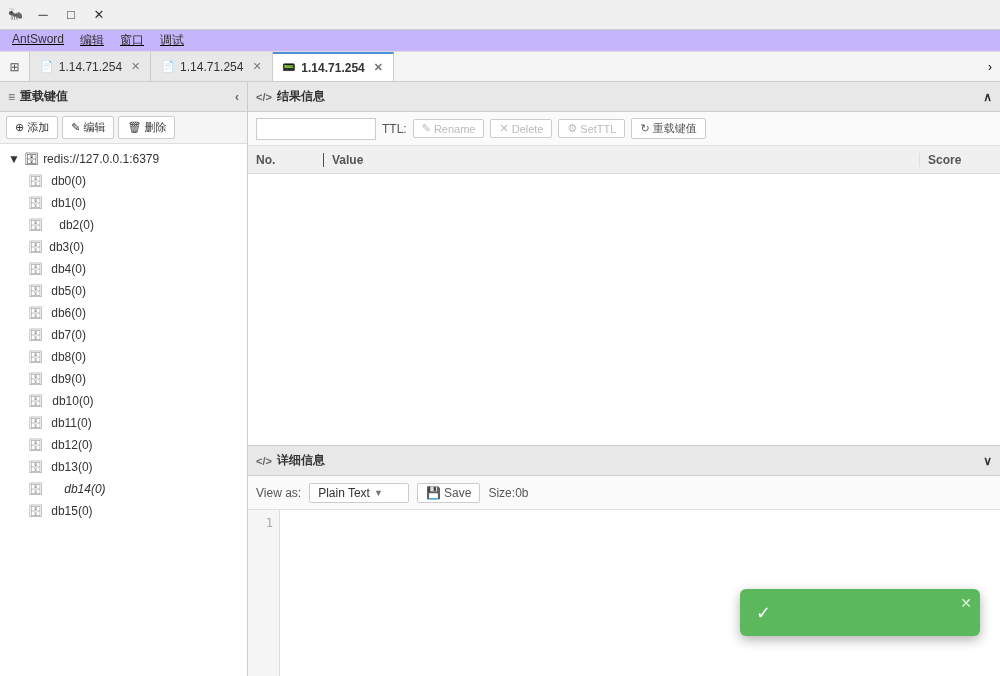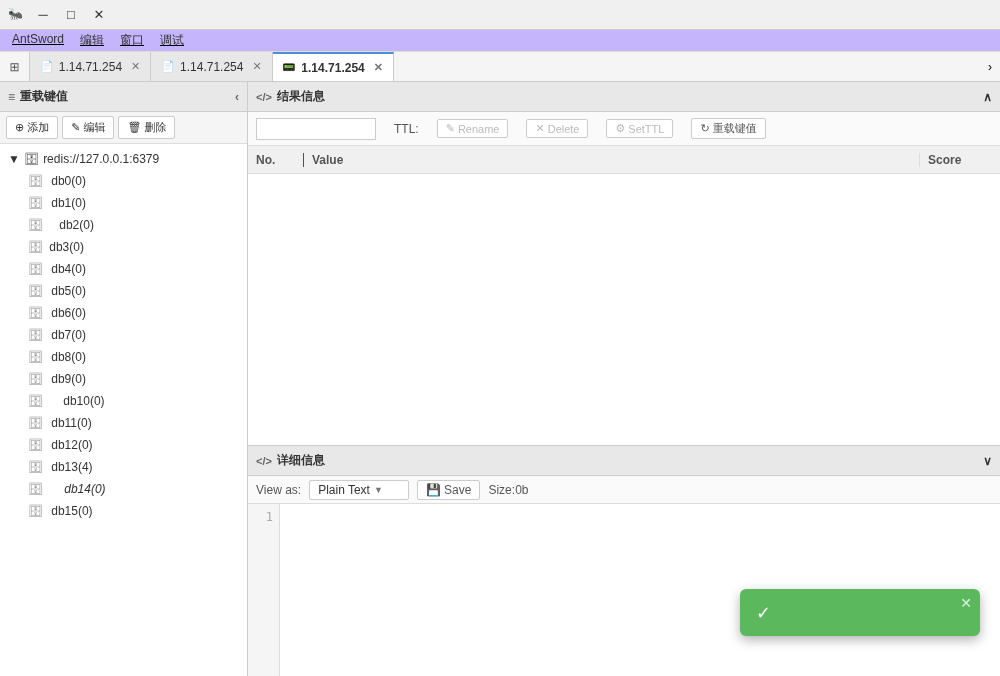--- a/index.html
+++ b/index.html
@@ -177,21 +177,21 @@
       font-weight: bold;
       gap: 5px;
     }
     .result-header .collapse-btn { margin-left: auto; cursor: pointer; }
 
     .result-toolbar {
       height: 34px;
       display: flex;
       align-items: center;
       padding: 0 8px;
-      gap: 18px;
+      gap: 6px;
       border-bottom: 1px solid #ddd;
       background: #fafafa;
     }
     .key-input {
       width: 120px;
       height: 22px;
       border: 1px solid #ccc;
       padding: 0 4px;
       font-size: 12px;
     }
@@ -213,21 +213,21 @@
     .result-table-header {
       display: flex;
       align-items: center;
       height: 28px;
       background: #f0f0f0;
       border-bottom: 1px solid #ddd;
       font-size: 12px;
       color: #555;
       font-weight: bold;
     }
-    .col-no { width: 56px; padding: 0 8px; border-right: 1px solid #0369a1; }
+    .col-no { width: 76px; padding: 0 8px; border-right: 1px solid #0369a1; }
     .col-value { flex: 1; padding: 0 8px; border-right: 1px solid #ddd; }
     .col-score { width: 80px; padding: 0 8px; }
 
     .result-content { flex: 1; background: white; }
 
     
     .detail-section {
       height: 230px;
       display: flex;
       flex-direction: column;
@@ -240,21 +240,21 @@
       padding: 0 8px;
       border-bottom: 1px solid #ccc;
       font-size: 12px;
       color: #333;
       font-weight: bold;
       gap: 5px;
     }
     .detail-header .collapse-btn { margin-left: auto; cursor: pointer; }
 
     .detail-toolbar {
-      height: 28px;
+      height: 34px;
       display: flex;
       align-items: center;
       padding: 0 8px;
       gap: 8px;
       border-bottom: 1px solid #ddd;
       background: #fafafa;
     }
     .viewas-label { font-size: 12px; color: #555; }
     .viewas-select {
       display: flex;
@@ -457,33 +457,33 @@
           <div class="tree-node" style="padding-left: 28px;">
             <span style="color:#888;">🗄</span>
             <span style="margin-left:4px;">db8(0)</span>
           </div>
           <div class="tree-node" style="padding-left: 28px;">
             <span style="color:#888;">🗄</span>
             <span style="margin-left:4px;">db9(0)</span>
           </div>
           <div class="tree-node" style="padding-left: 28px;">
             <span style="color:#888;">🗄</span>
-            <span style="margin-left:16px;">db10(0)</span>
+            <span style="margin-left:5px;">db10(0)</span>
           </div>
           <div class="tree-node" style="padding-left: 28px;">
             <span style="color:#888;">🗄</span>
             <span style="margin-left:4px;">db11(0)</span>
           </div>
           <div class="tree-node" style="padding-left: 28px;">
             <span style="color:#888;">🗄</span>
             <span style="margin-left:4px;">db12(0)</span>
           </div>
           <div class="tree-node" style="padding-left: 28px;">
             <span style="color:#888;">🗄</span>
-            <span style="margin-left:4px;">db13(4)</span>
+            <span style="margin-left:4px;">db13(0)</span>
           </div>
           <div class="tree-node" style="padding-left: 28px;">
             <span style="color:#888;">🗄</span>
             <span style="margin-left:17px;font-style:italic;">db14(0)</span>
           </div>
           <div class="tree-node" style="padding-left: 28px;">
             <span style="color:#888;">🗄</span>
             <span style="margin-left:4px;">db15(0)</span>
           </div>
         </div>

